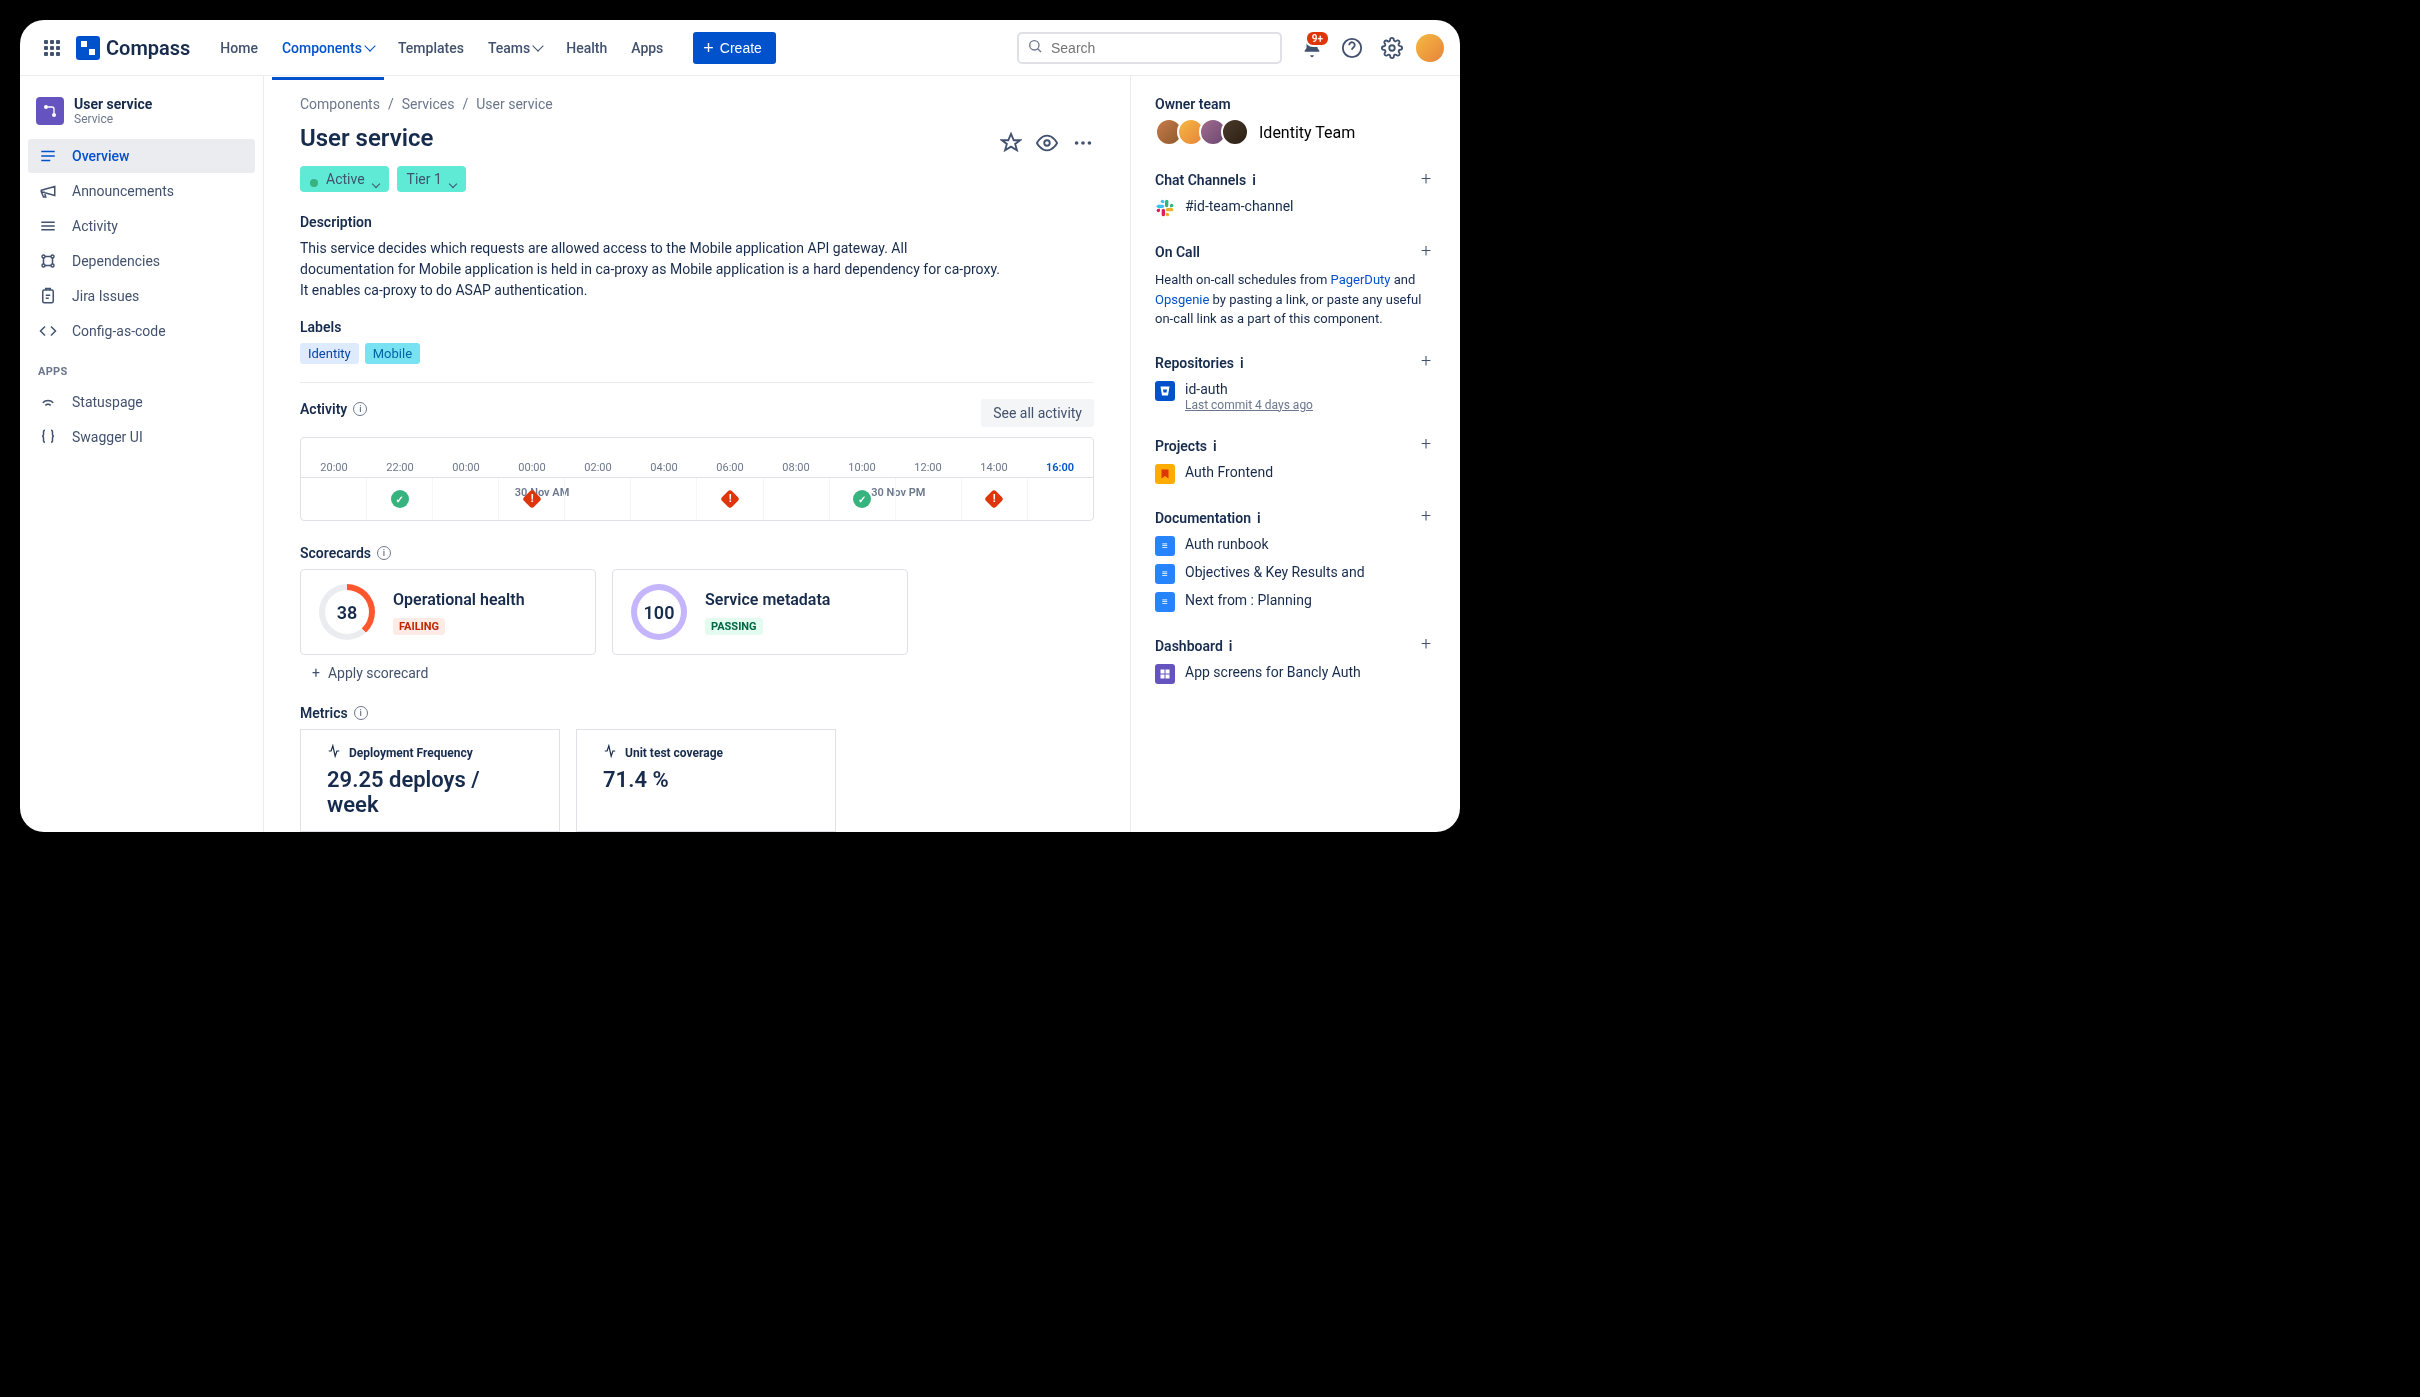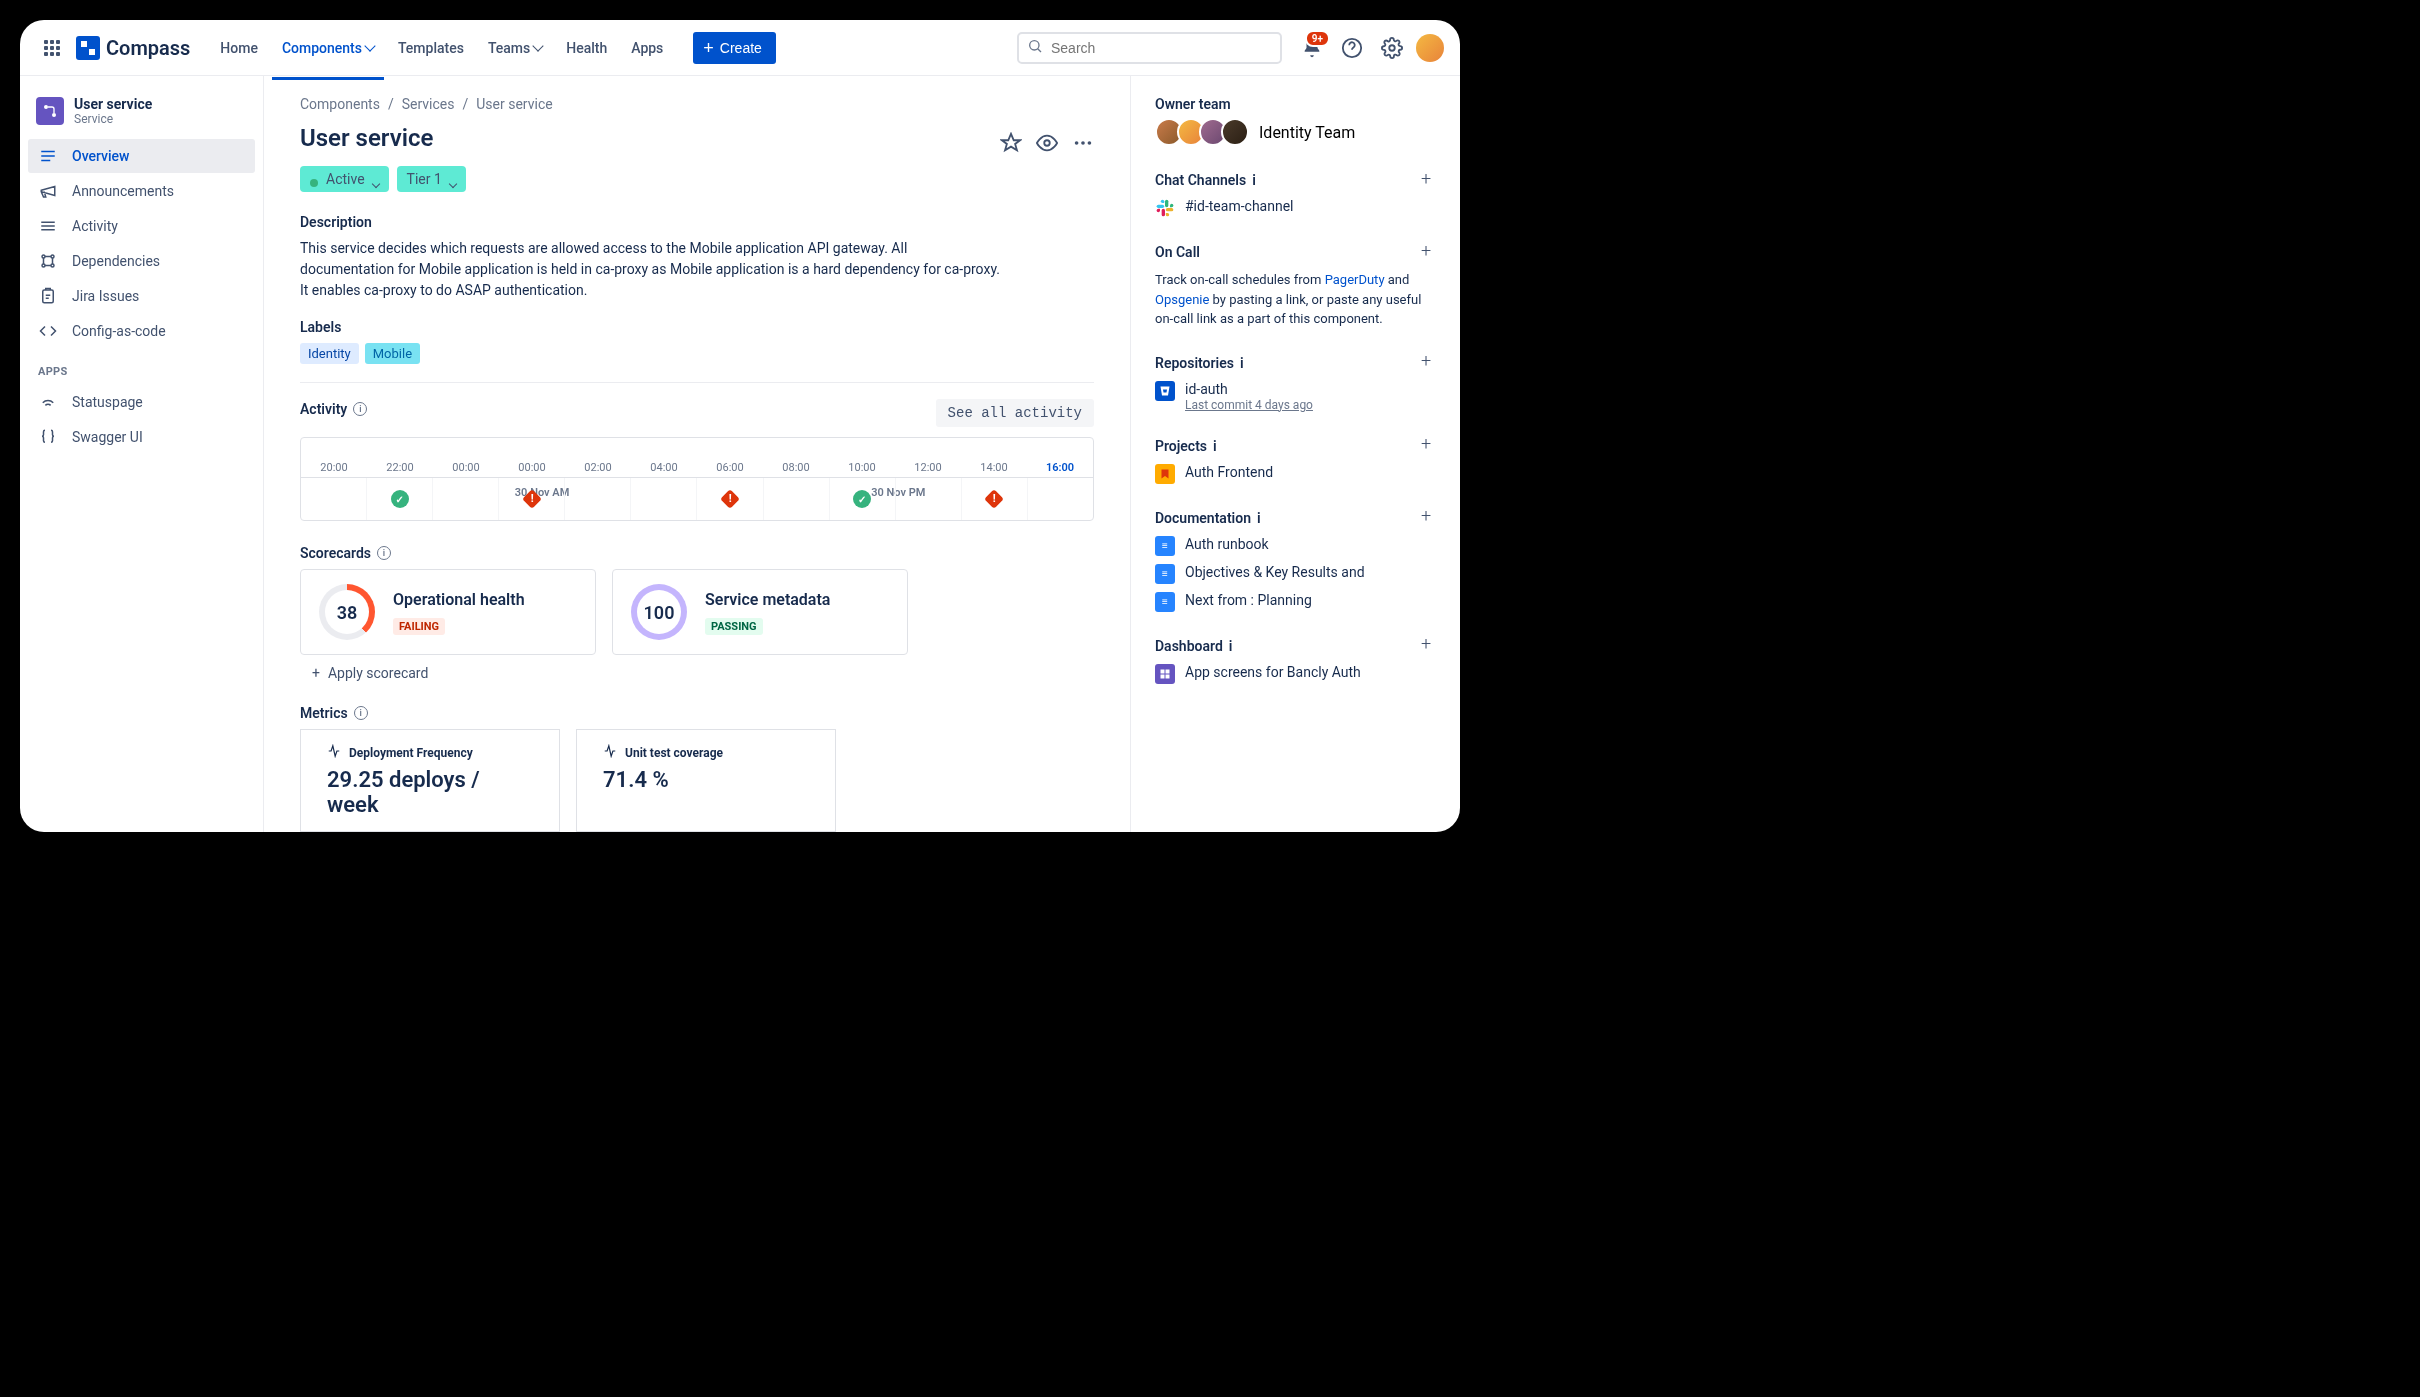--- a/index.html
+++ b/index.html
@@ -62,21 +62,21 @@
 .section-label { font-size: 14px; font-weight: 600; color: #172b4d; margin-bottom: 8px; display: flex; align-items: center; gap: 6px; }
 .section-label .info { width: 14px; height: 14px; border-radius: 50%; border: 1.5px solid #6b778c; font-size: 9px; display: flex; align-items: center; justify-content: center; color: #6b778c; }
 .description { font-size: 14px; color: #172b4d; line-height: 1.5; margin-bottom: 18px; max-width: 700px; }
 .labels { display: flex; gap: 6px; margin-bottom: 18px; }
 .label-tag { padding: 3px 8px; border-radius: 3px; font-size: 13px; }
 .label-identity { background: #deebff; color: #0747a6; }
 .label-mobile { background: #79e2f2; color: #0065a6; }
 .divider { border-top: 1px solid #ebecf0; margin: 16px 0; }
 
 .activity-header { display: flex; justify-content: space-between; align-items: center; margin-bottom: 10px; }
-.see-all { background: #f4f5f7; border-radius: 3px; padding: 6px 12px; font-size: 14px; color: #42526e; cursor: pointer; font-family: Liberation Mono, monospace; }
+.see-all { background: #f4f5f7; border-radius: 3px; padding: 6px 12px; font-size: 14px; color: #42526e; cursor: pointer; }
 .timeline { border: 1px solid #dfe1e6; border-radius: 4px; overflow: hidden; margin-bottom: 24px; }
 .timeline-headers { display: flex; position: relative; height: 40px; border-bottom: 1px solid #dfe1e6; }
 .day-label { position: absolute; top: 4px; font-size: 11px; font-weight: 600; color: #6b778c; margin-top: 44px; }
 .time-labels { display: flex; position: absolute; bottom: 3px; left: 0; right: 0; }
 .time-label { flex: 1; font-size: 11px; color: #6b778c; text-align: center; }
 .time-label.current { color: #0052cc; font-weight: 600; }
 .timeline-lane { height: 42px; display: flex; position: relative; }
 .timeline-cell { flex: 1; border-right: 1px solid #f4f5f7; display: flex; align-items: center; justify-content: center; }
 .timeline-cell:last-child { border-right: none; }
 .ev { width: 18px; height: 18px; border-radius: 50%; display: flex; align-items: center; justify-content: center; }
@@ -484,21 +484,21 @@
           <span>#id-team-channel</span>
         </div>
       </div>
 
       <div class="rp-section">
         <div class="rp-header">
           <div class="rp-title">On Call</div>
           <div class="rp-add">+</div>
         </div>
         <div class="rp-text">
-          <span>Track on-call schedules from </span><a>PagerDuty</a><span> and </span><a>Opsgenie</a><span> by pasting a link, or paste any useful on-call link as a part of this component.</span>
+          <span>Health on-call schedules from </span><a>PagerDuty</a><span> and </span><a>Opsgenie</a><span> by pasting a link, or paste any useful on-call link as a part of this component.</span>
         </div>
       </div>
 
       <div class="rp-section">
         <div class="rp-header">
           <div class="rp-title">
               <span>Repositories</span>
               <span class="info">i</span>
             </div>
           <div class="rp-add">+</div>

